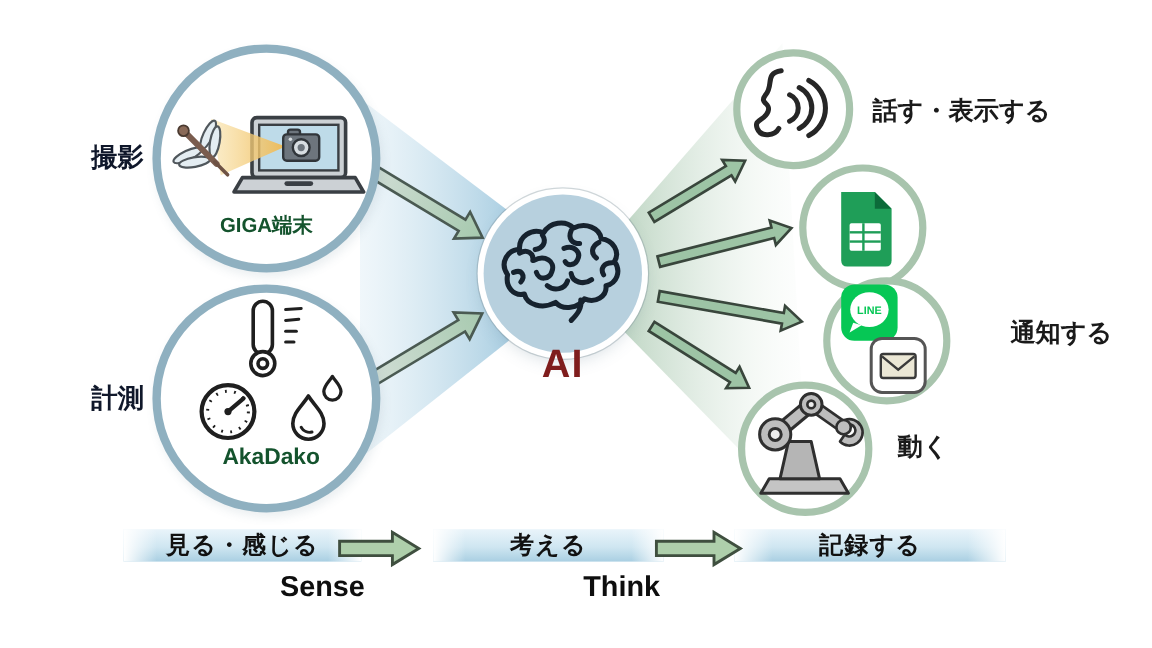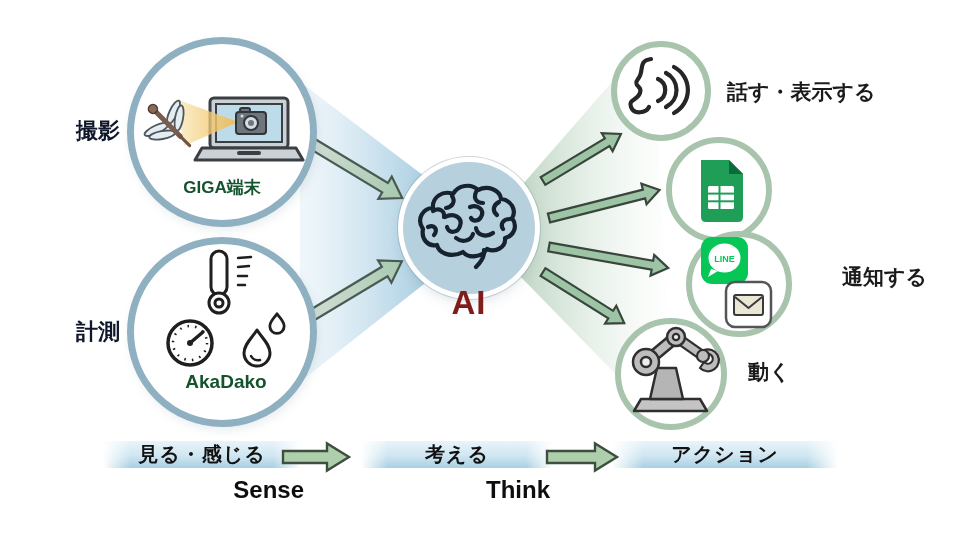--- a/index.html
+++ b/index.html
@@ -27,21 +27,21 @@
 
 <div id="stage">
 
   <div class="bar" style="left:103px;width:198px;">
     <span>見る・感じる</span>
     </div>
   <div class="bar" style="left:361px;width:192px;">
     <span>考える</span>
     </div>
   <div class="bar" style="left:612px;width:226px;">
-    <span>アクション</span>
+    <span>記録する</span>
     </div>
 
   <svg width="960" height="540" viewBox="0 0 960 540">
     <defs>
       <linearGradient id="gBlue" gradientUnits="userSpaceOnUse" x1="300" y1="0" x2="424" y2="0">
         <stop offset="0" stop-color="rgba(205,228,240,0.30)"></stop>
           <stop offset="1" stop-color="rgba(150,195,219,0.80)"></stop>
       </linearGradient>
       <linearGradient id="gGreen" gradientUnits="userSpaceOnUse" x1="518" y1="0" x2="685" y2="0">
         <stop offset="0" stop-color="rgba(163,196,170,0.70)"></stop>

